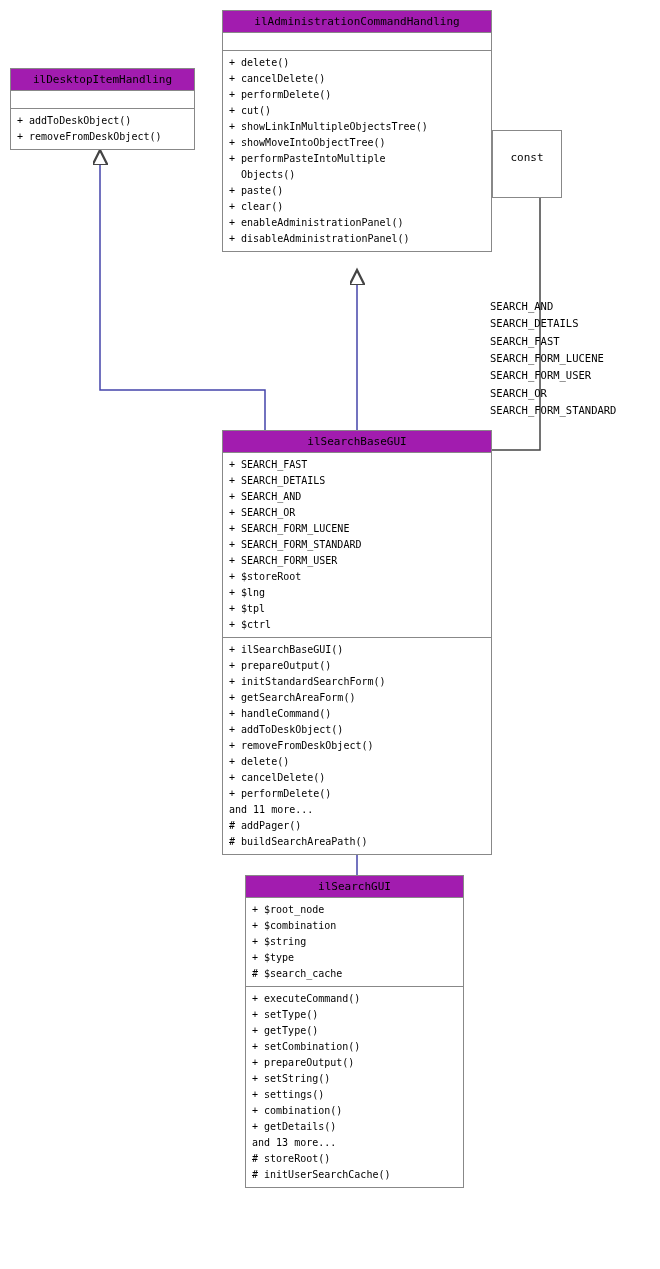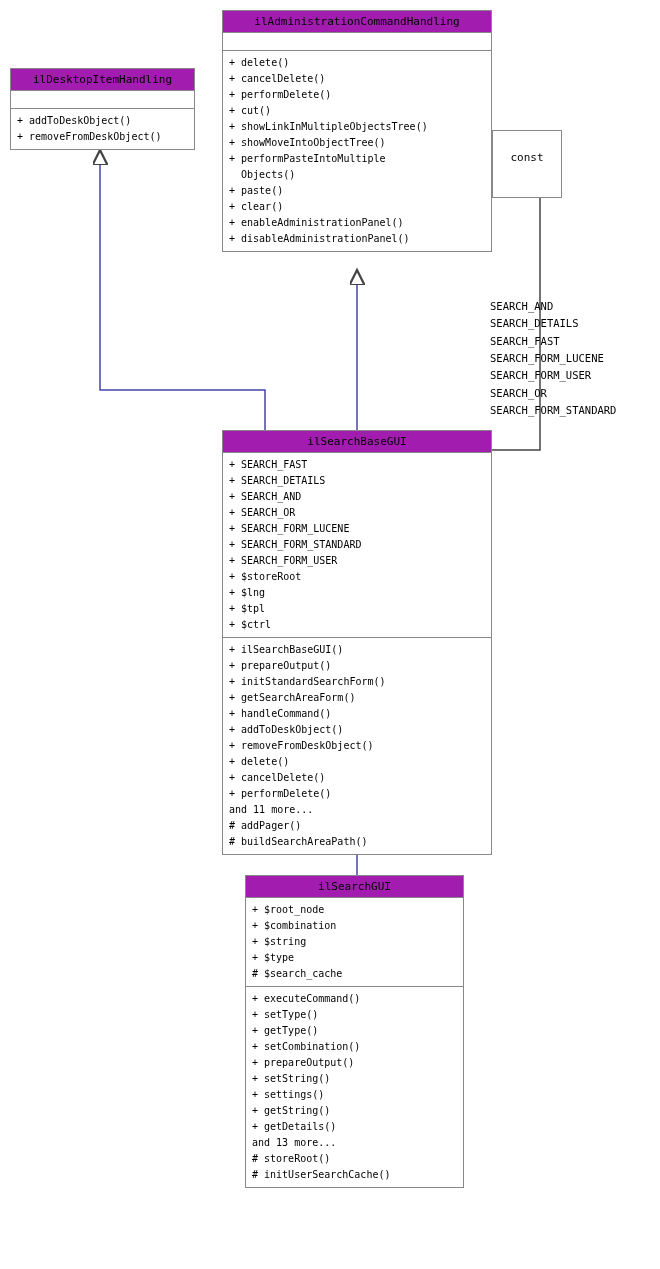--- a/index.html
+++ b/index.html
@@ -185,21 +185,21 @@
       <p># $search_cache</p>
     </div>
     <div class="box-section">
       <p>+ executeCommand()</p>
       <p>+ setType()</p>
       <p>+ getType()</p>
       <p>+ setCombination()</p>
       <p>+ prepareOutput()</p>
       <p>+ setString()</p>
       <p>+ settings()</p>
-      <p>+ getString()</p>
+      <p>+ combination()</p>
       <p>+ getDetails()</p>
       <p>and 13 more...</p>
       <p># storeRoot()</p>
       <p># initUserSearchCache()</p>
     </div>
   </div>
 
 </div>
 
 </body></html>

